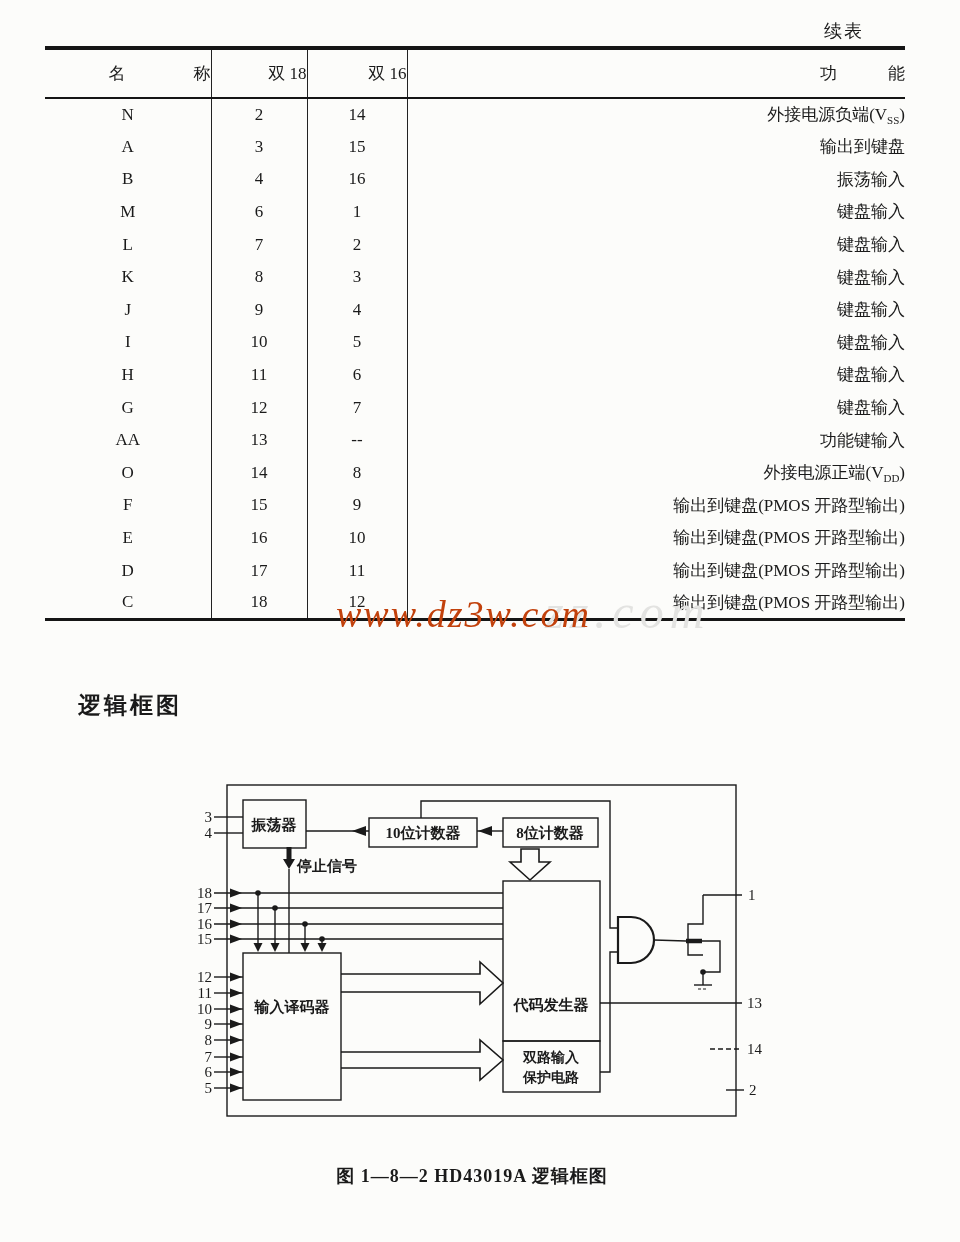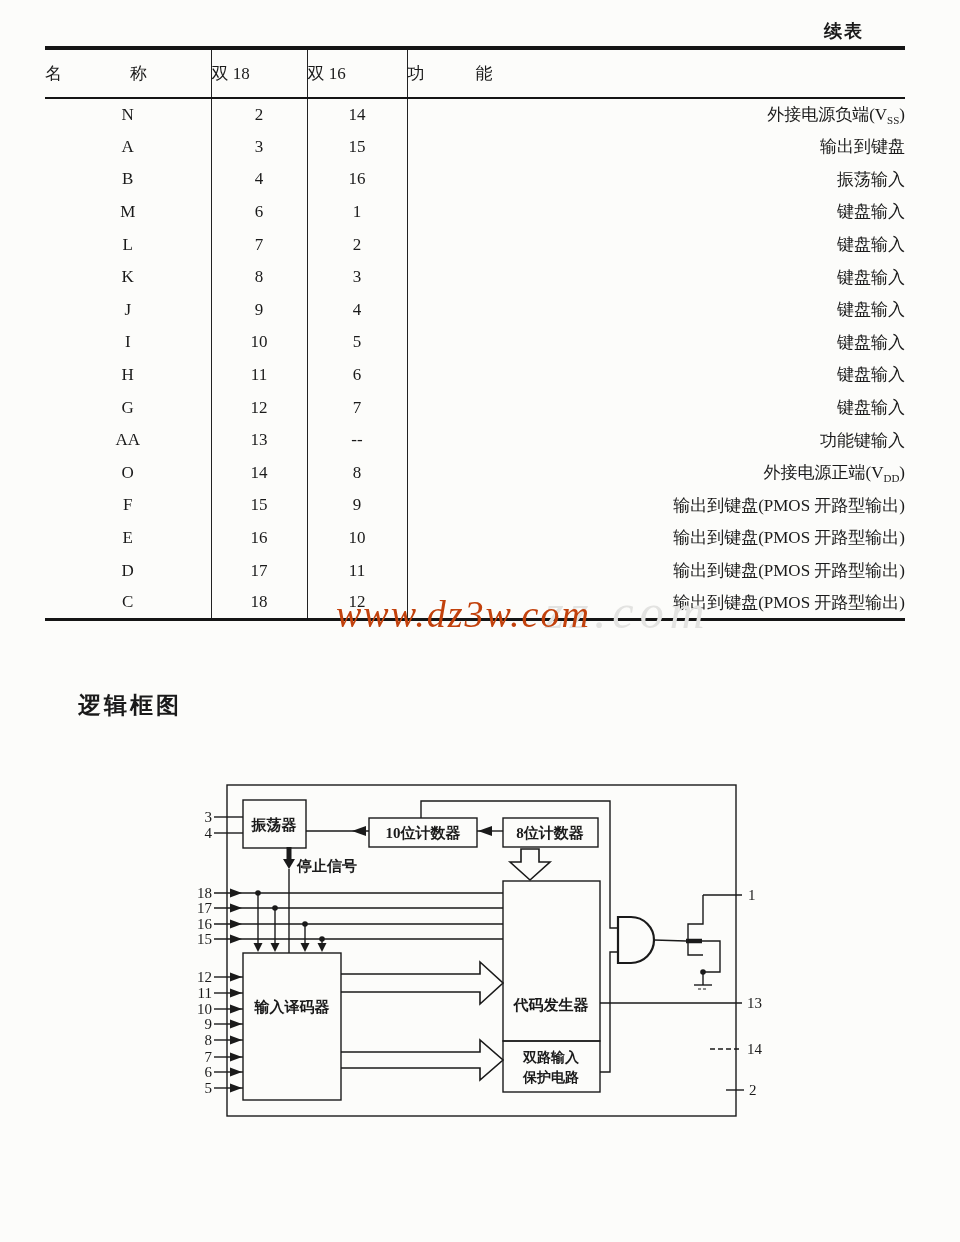--- a/index.html
+++ b/index.html
@@ -1,26 +1,26 @@
 <!DOCTYPE html>
 <html><head>
 <meta charset="utf-8">
 <style>
   html,body{margin:0;padding:0;background:#888;}
   .page{position:relative;width:960px;height:1242px;margin:0 auto;background:#fcfcfa;
         font-family:"Liberation Serif","DejaVu Serif",serif;color:#1a1a1a;overflow:hidden;}
 
-  .continued{position:absolute;left:824px;top:19px;font-size:18px;font-weight:bold;
+  .continued{position:absolute;left:824px;top:19px;font-size:18px;font-weight:normal;
              font-family:"Liberation Sans","DejaVu Sans",sans-serif;letter-spacing:2px;}
 
   table.pintable{position:absolute;left:45px;top:46px;width:860px;table-layout:fixed;
                  border-collapse:collapse;border-top:4px solid #151515;border-bottom:3px solid #151515;
                  font-size:17px;}
   table.pintable thead tr{height:50px;}
-  table.pintable thead th{font-weight:normal;border-bottom:2px solid #151515;text-align:left;padding:0;}
+  table.pintable thead th{font-weight:normal;border-bottom:2px solid #151515;text-align:right;padding:0;}
   table.pintable tbody tr{height:32.6px;}
   table.pintable td{padding:0;vertical-align:middle;}
   .bcol{border-right:1.6px solid #222;}
   td.cname{text-align:center;padding-right:26px;font-size:17px;}
   td.cd18{text-align:center;padding-right:4px;}
   td.cd16{text-align:center;padding-right:20px;}
   td.cfunc{padding-left:64px;text-align:right;}
   td.cfunc sub{font-size:11px;}
 
   .wm{position:absolute;left:336px;top:592px;font-size:38px;font-style:italic;
@@ -279,14 +279,15 @@
     <line class="ln" x1="703" y1="895" x2="742" y2="895"></line>
     <line class="ln" x1="600" y1="1003" x2="742" y2="1003"></line>
     <line class="ln" x1="710" y1="1049" x2="742" y2="1049" stroke-dasharray="5,3"></line>
     <line class="ln" x1="726" y1="1090" x2="744" y2="1090"></line>
     <text class="pinlbl" x="748" y="900" text-anchor="start">1</text>
     <text class="pinlbl" x="747" y="1008" text-anchor="start">13</text>
     <text class="pinlbl" x="747" y="1054" text-anchor="start">14</text>
     <text class="pinlbl" x="749" y="1095" text-anchor="start">2</text>
   </svg>
 
+  <div class="caption">图 1—8—2   HD43019A 逻辑框图</div>
 
 </div>
 
 </body></html>

